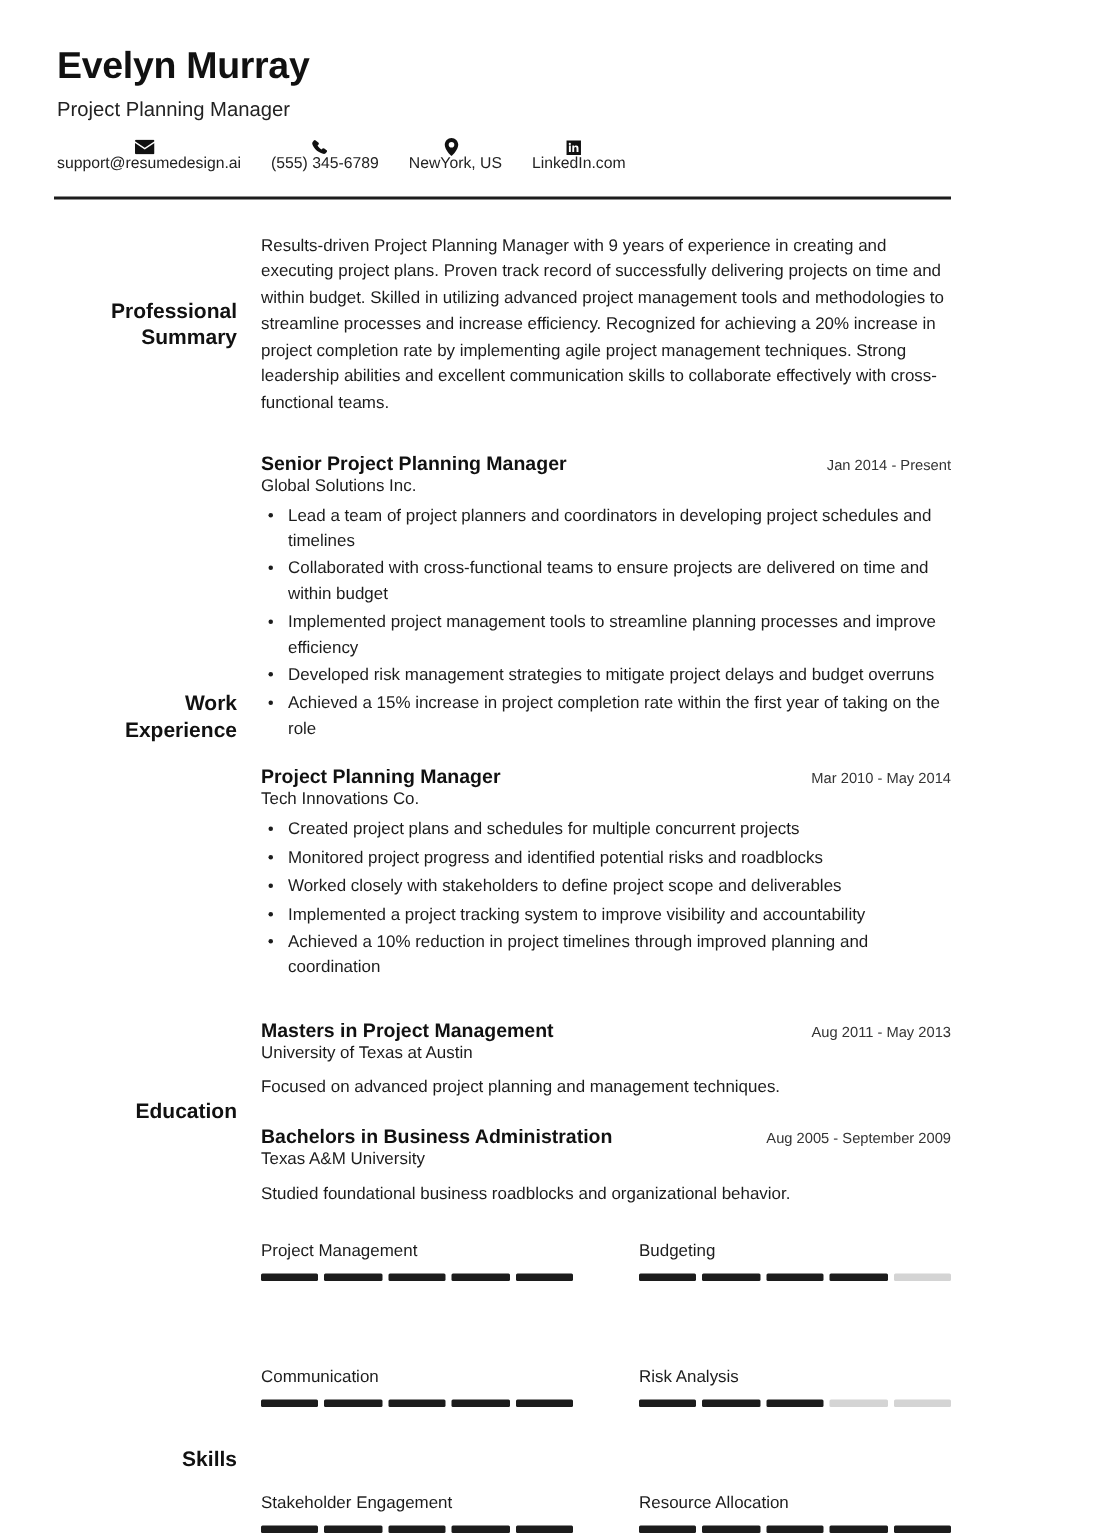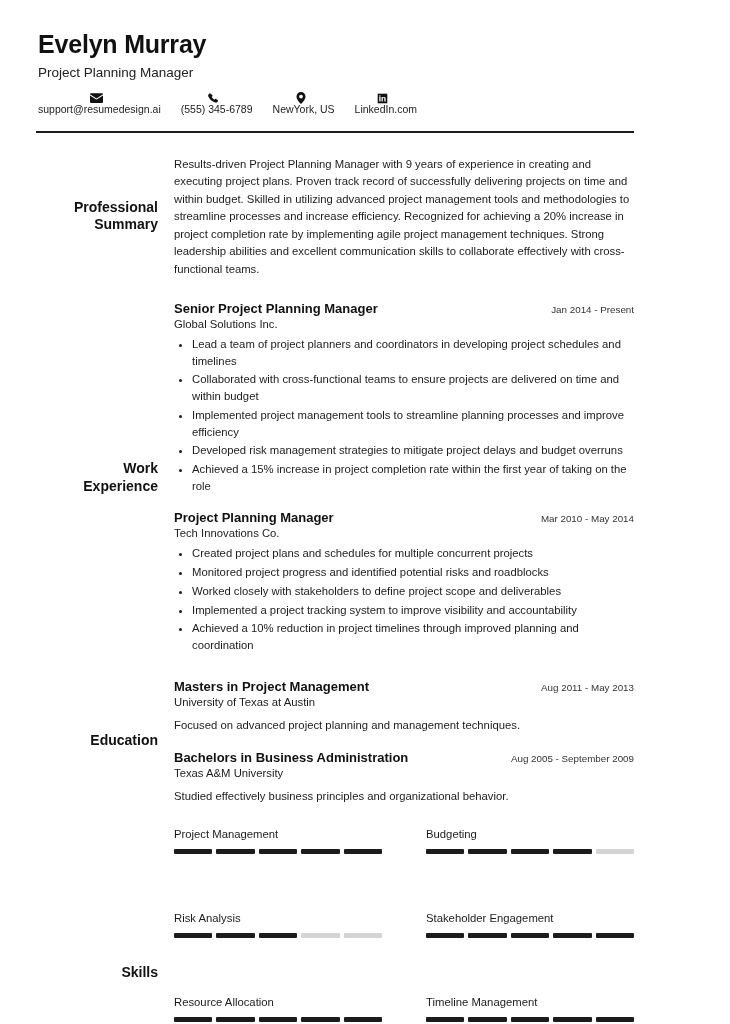--- a/index.html
+++ b/index.html
@@ -284,21 +284,21 @@
         <div class="entry-org">University of Texas at Austin</div>
         <div class="entry-desc">Focused on advanced project planning and management techniques.</div>
       </div>
 
       <div class="entry">
         <div class="entry-head">
           <span class="entry-title">Bachelors in Business Administration</span>
           <span class="entry-date">Aug 2005 - September 2009</span>
         </div>
         <div class="entry-org">Texas A&amp;M University</div>
-        <div class="entry-desc">Studied effectively business principles and organizational behavior.</div>
+        <div class="entry-desc">Studied foundational business roadblocks and organizational behavior.</div>
       </div>
 
     </div>
   </div>
 
   <div class="section">
     <div class="section-label">
       <div>Skills</div>
     </div>
     <div class="section-body">
@@ -317,20 +317,30 @@
             <div class="skill-name">Budgeting</div>
             <div class="skill-bar">
               <span class="seg on"></span>
               <span class="seg on"></span>
               <span class="seg on"></span>
               <span class="seg on"></span>
               <span class="seg"></span>
             </div>
           </div>
           <div class="skill">
+            <div class="skill-name">Communication</div>
+            <div class="skill-bar">
+              <span class="seg on"></span>
+              <span class="seg on"></span>
+              <span class="seg on"></span>
+              <span class="seg on"></span>
+              <span class="seg on"></span>
+            </div>
+          </div>
+          <div class="skill">
             <div class="skill-name">Risk Analysis</div>
             <div class="skill-bar">
               <span class="seg on"></span>
               <span class="seg on"></span>
               <span class="seg on"></span>
               <span class="seg"></span>
               <span class="seg"></span>
             </div>
           </div>
           <div class="skill">

